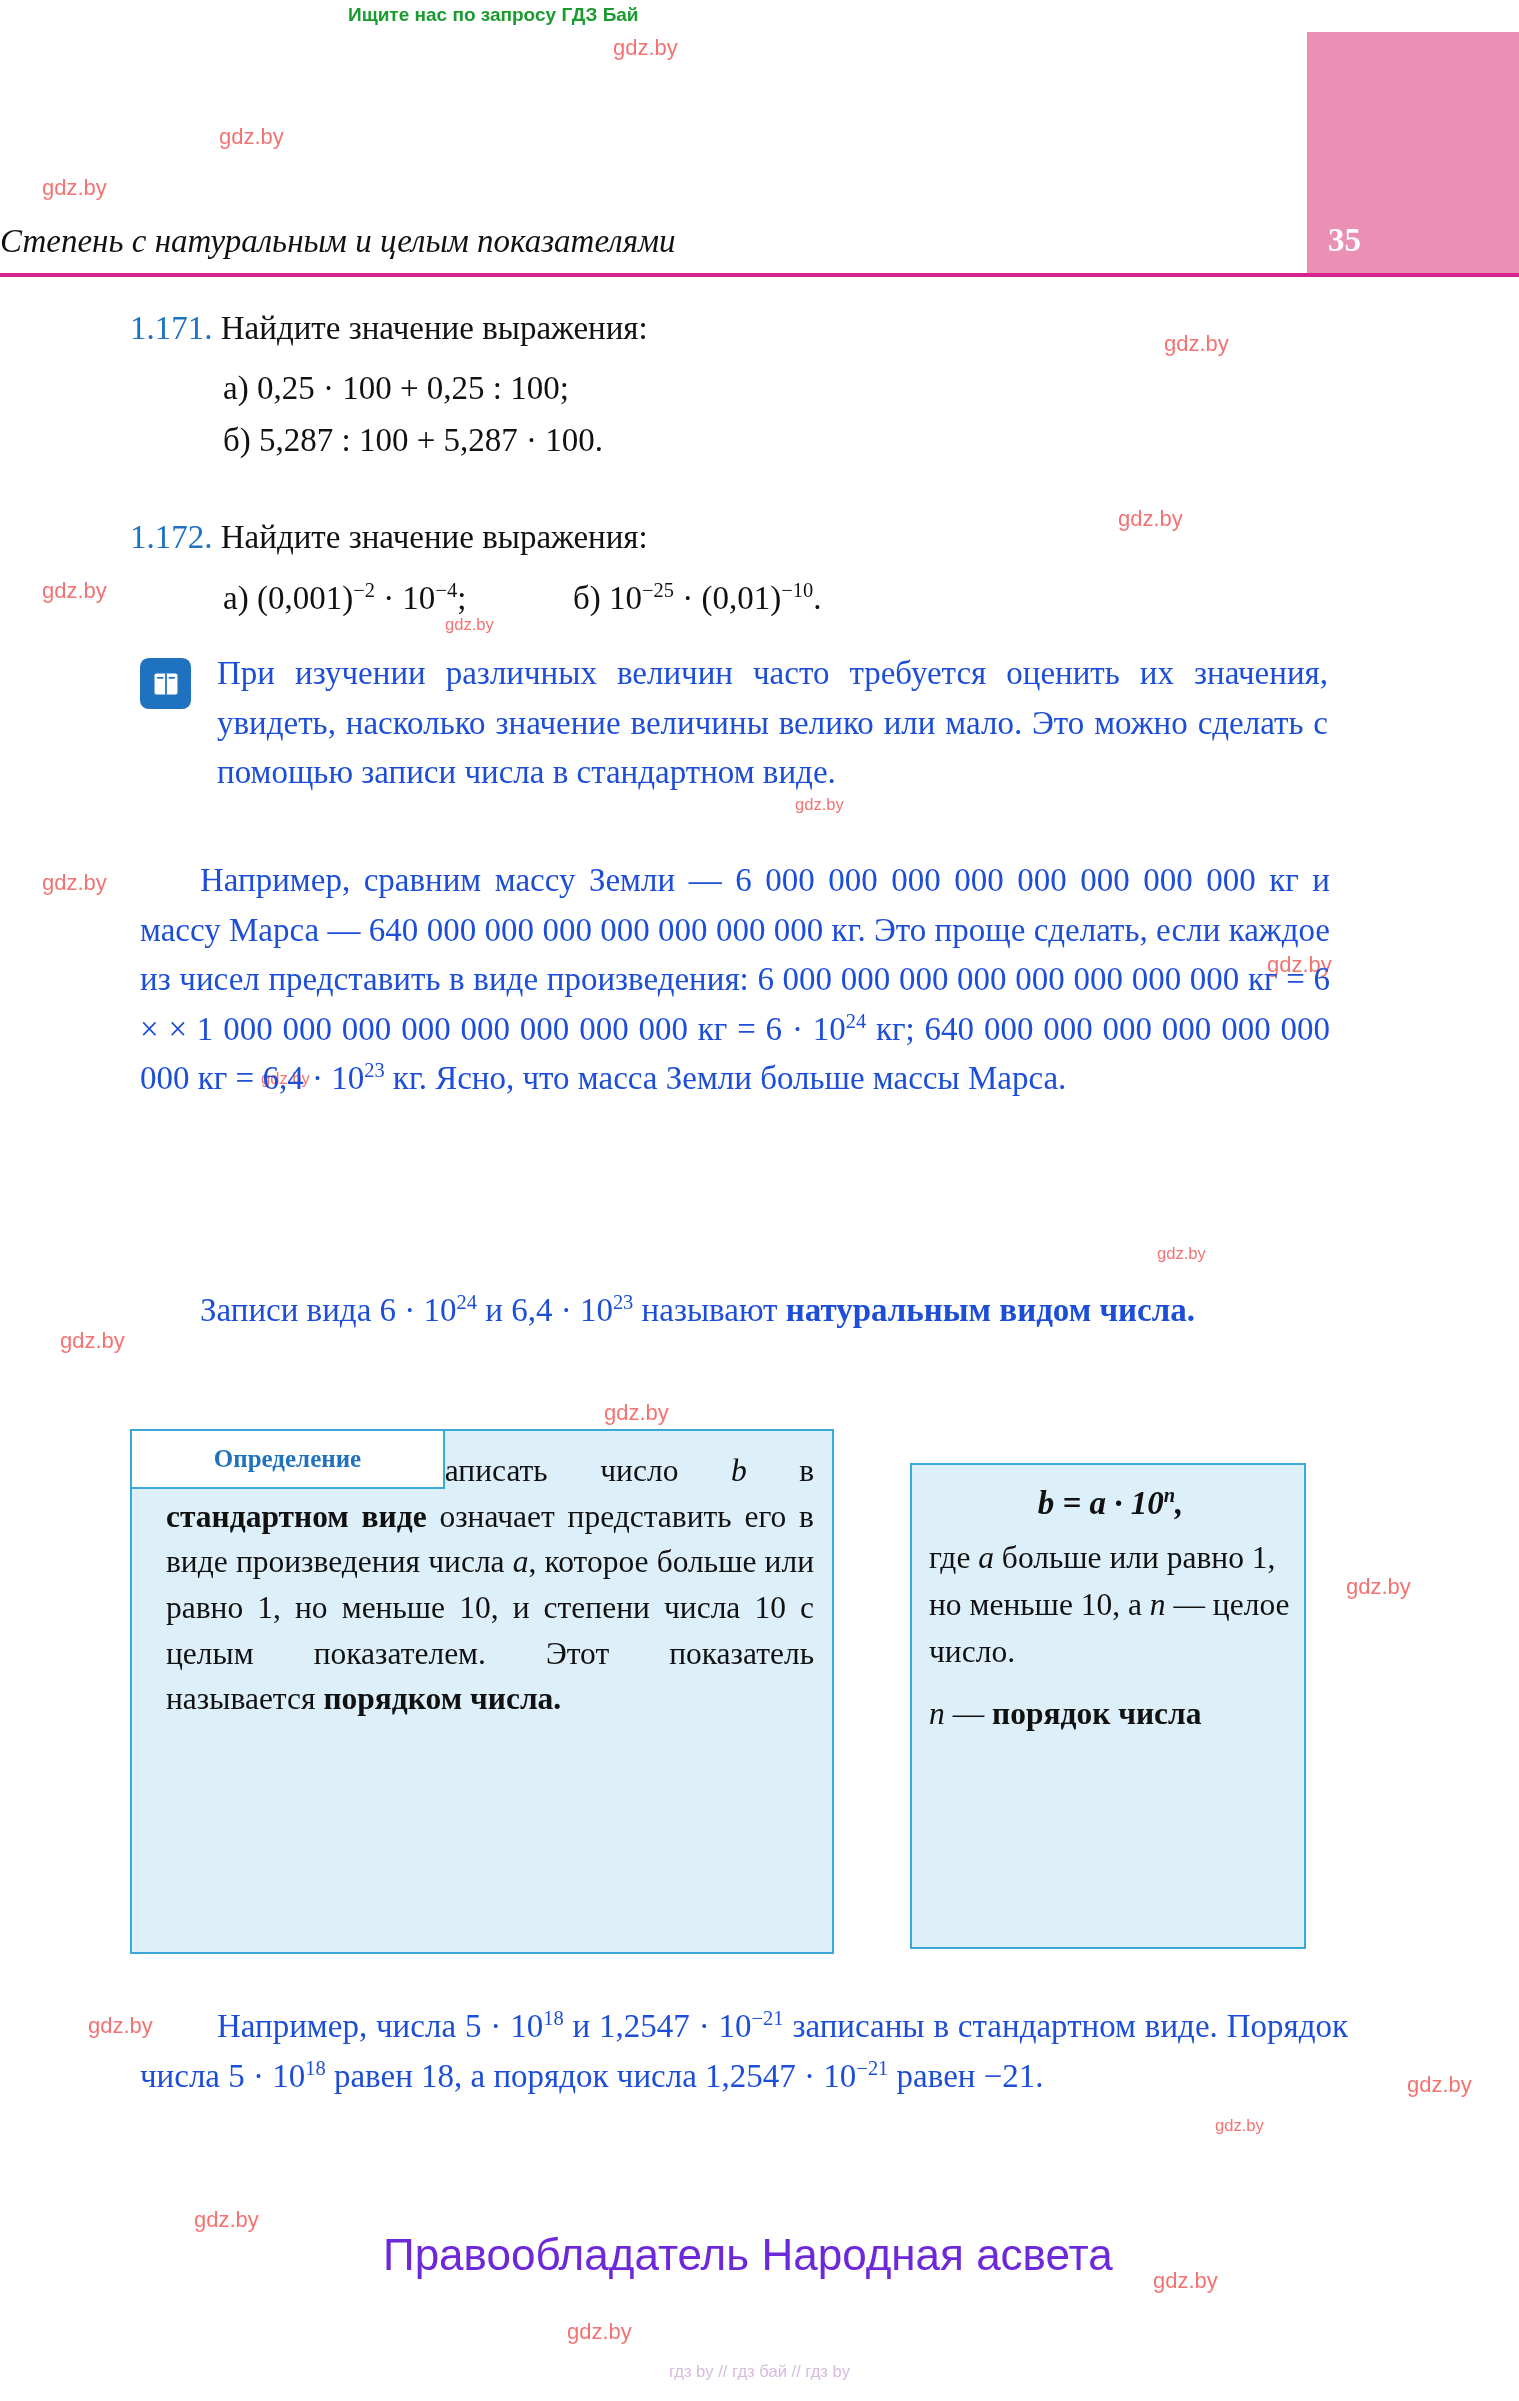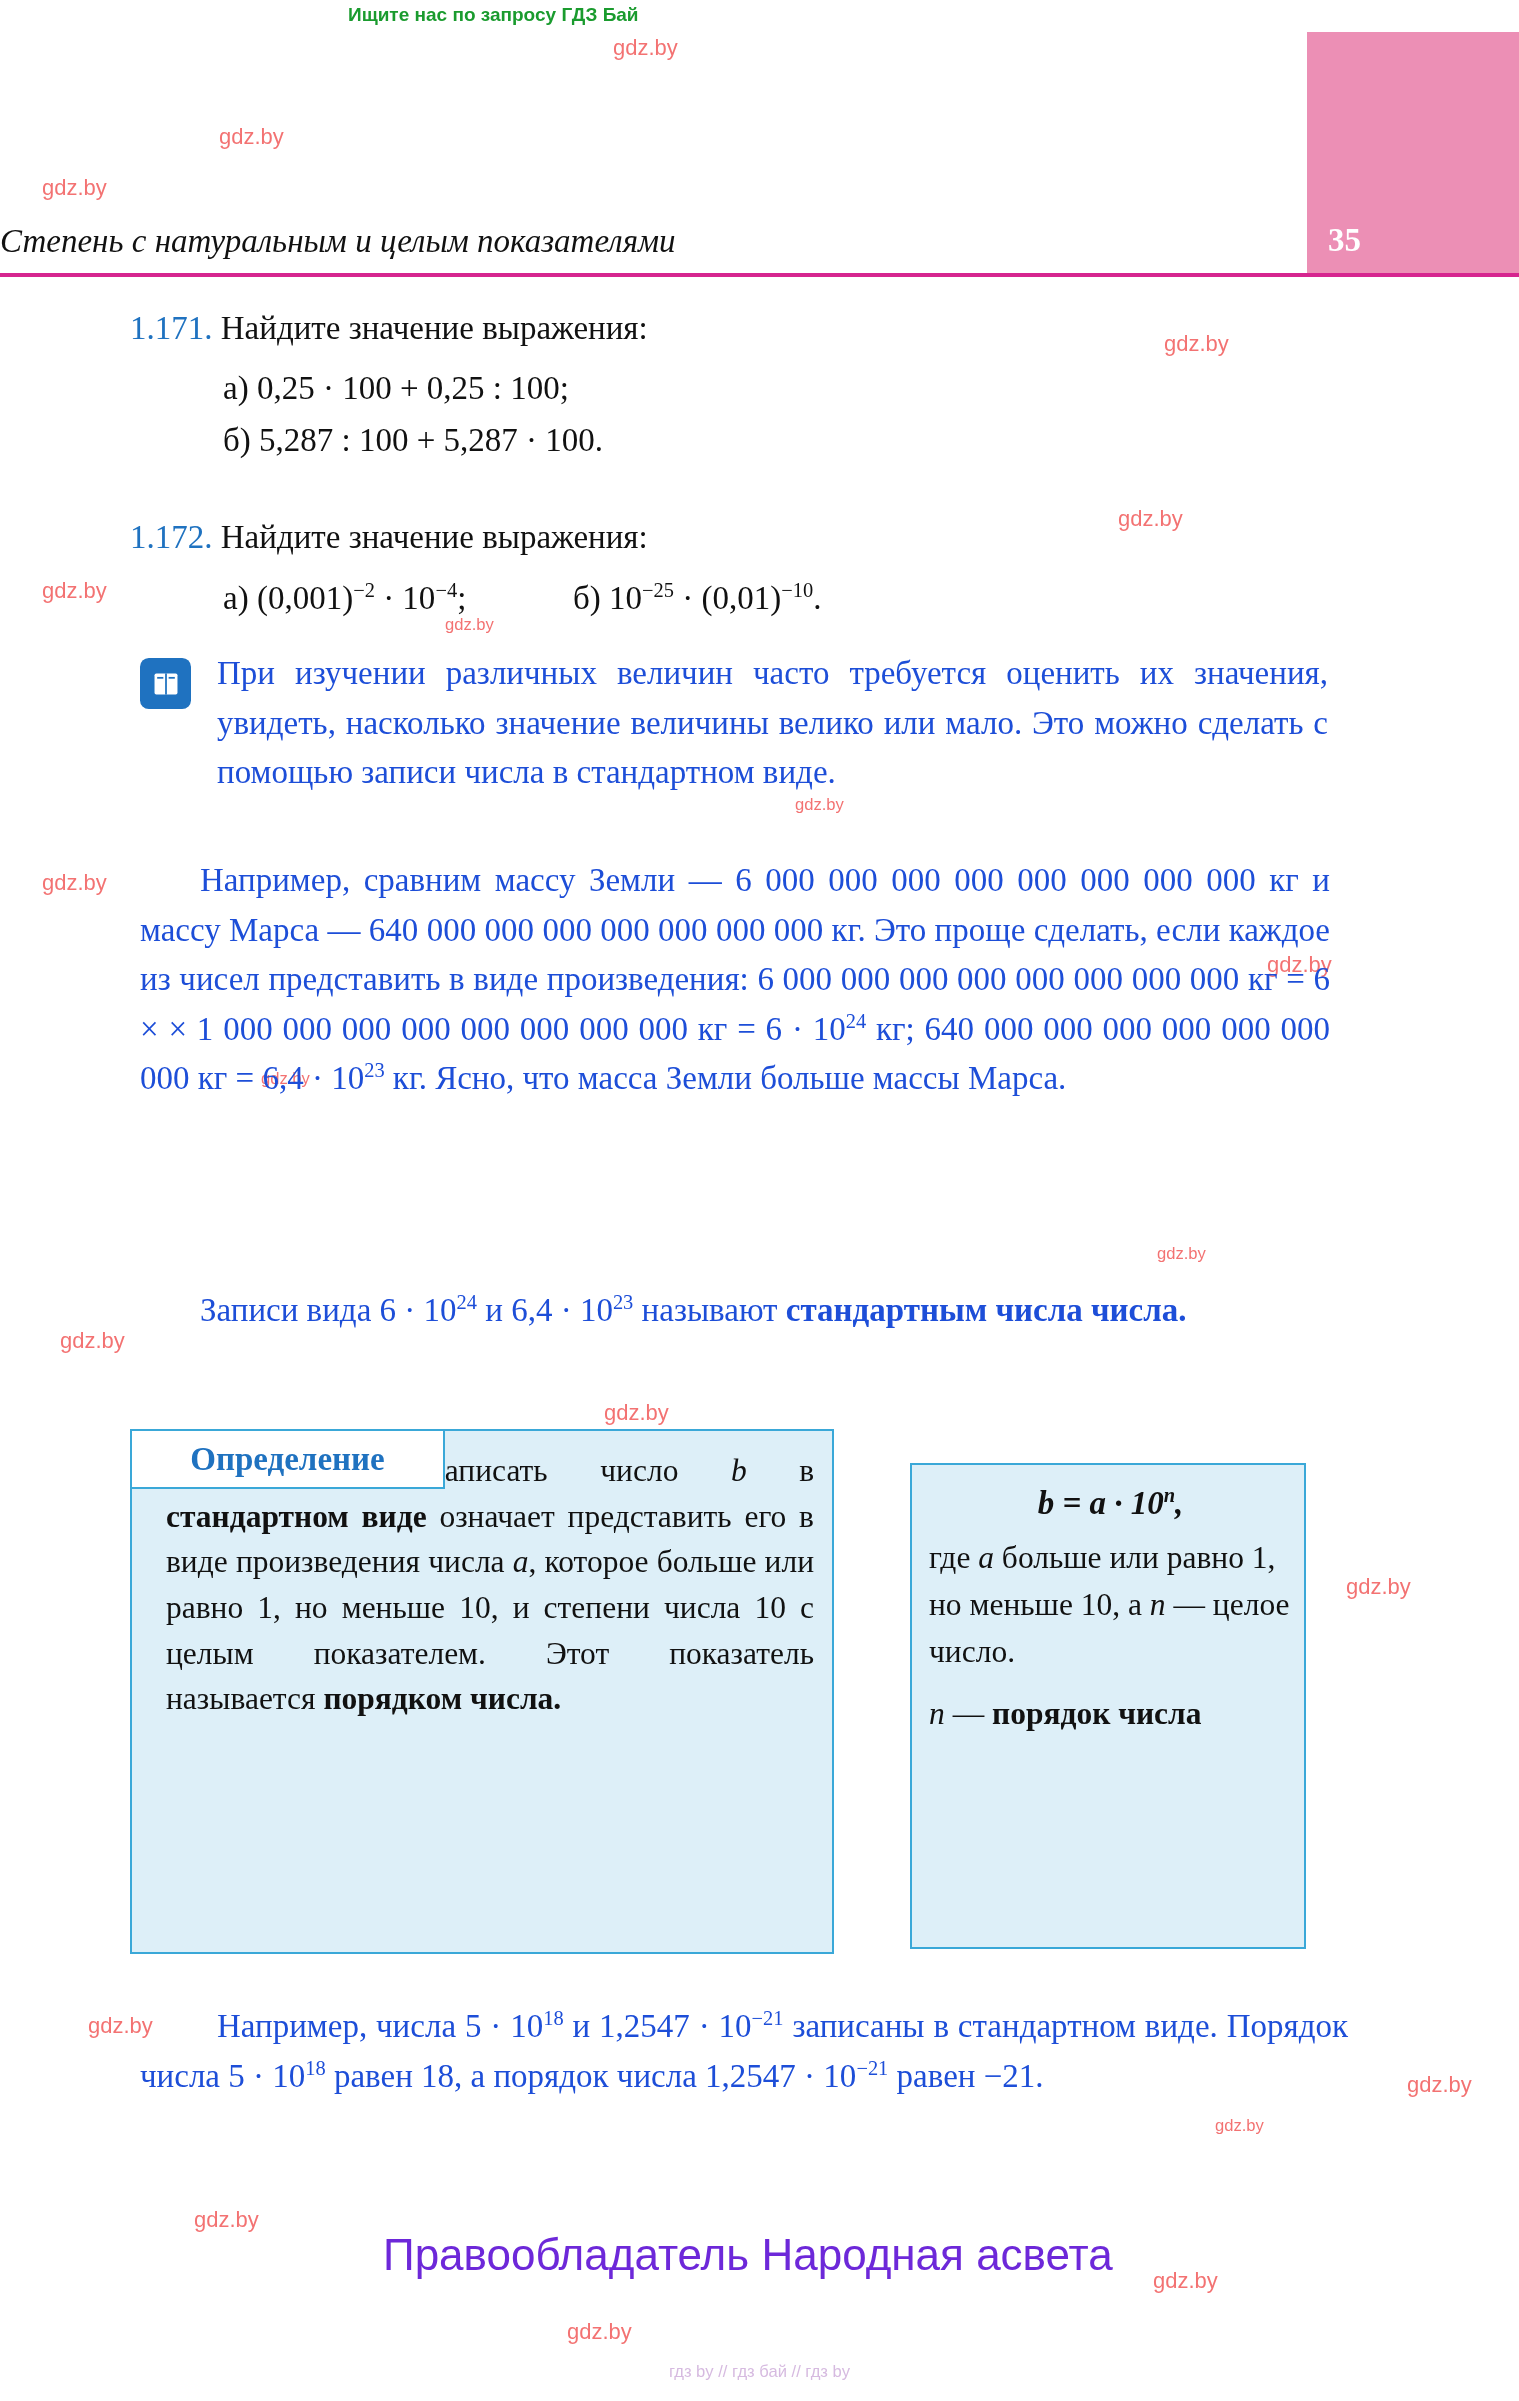--- a/index.html
+++ b/index.html
@@ -141,21 +141,21 @@
     width: 315px;
     height: 60px;
     background: #ffffff;
     border: 2.6px solid #3aa8d8;
     box-sizing: border-box;
     display: flex;
     align-items: center;
     justify-content: center;
     color: #1f72c0;
     font-weight: bold;
-    font-size: 33px;
+    font-size: 25px;
   }
   .def-text {
     position: absolute;
     left: 166px;
     top: 1448px;
     width: 648px;
     font-size: 31.5px;
     line-height: 1.45;
     text-align: justify;
     color: #111;
@@ -255,21 +255,21 @@
       <rect x="16" y="5" width="2" height="24" fill="#1f72c0"></rect>
       <rect x="7" y="9" width="7" height="2" fill="#1f72c0"></rect>
       <rect x="20" y="9" width="7" height="2" fill="#1f72c0"></rect>
     </svg>
   </div>
 
   <div class="para" style="left:217px; top:649px; width:1111px; text-indent:0;">При изучении различных величин часто требуется оценить их значения, увидеть, насколько значение величины велико или мало. Это можно сделать с помощью записи числа в стандартном виде.</div>
 
   <div class="para" style="left:140px; top:856px; width:1190px; text-indent:60px;">Например, сравним массу Земли — 6 000 000 000 000 000 000 000 000 кг и массу Марса — 640 000 000 000 000 000 000 000 кг. Это проще сделать, если каждое из чисел представить в виде произведения: 6 000 000 000 000 000 000 000 000 кг = 6 × × 1 000 000 000 000 000 000 000 000 кг = 6 · 10<sup>24</sup> кг; 640 000 000 000 000 000 000 000 кг = 6,4 · 10<sup>23</sup> кг. Ясно, что масса Земли больше массы Марса.</div>
 
-  <div class="para" style="left:140px; top:1286px; width:1190px; text-indent:60px;">Записи вида 6 · 10<sup>24</sup> и 6,4 · 10<sup>23</sup> называют <b class="bold">стандартным числа числа.</b></div>
+  <div class="para" style="left:140px; top:1286px; width:1190px; text-indent:60px;">Записи вида 6 · 10<sup>24</sup> и 6,4 · 10<sup>23</sup> называют <b class="bold">натуральным видом числа.</b></div>
 
   <div class="def-box"></div>
   <div class="def-text"><span class="indent-first"></span><span>Записать число <i class="it">b</i> в <b class="bold">стандартном виде</b> означает представить его в виде произведения числа <i class="it">a</i>, которое больше или равно 1, но меньше 10, и степени числа 10 с целым показателем. Этот показатель называется <b class="bold">порядком числа.</b></span></div>
   <div class="def-label">Определение</div>
 
   <div class="formula-box"></div>
   <div class="formula-text">
     <div class="formula-main"><i class="it">b</i> = <i class="it">a</i> · 10<sup><i class="it">n</i></sup>,</div>
     <div>где <i class="it">a</i> больше или равно 1, но меньше 10, а <i class="it">n</i> — целое число.</div>
     <div style="margin-top:14px;"><i class="it">n</i> — <b class="bold">порядок числа</b></div>

